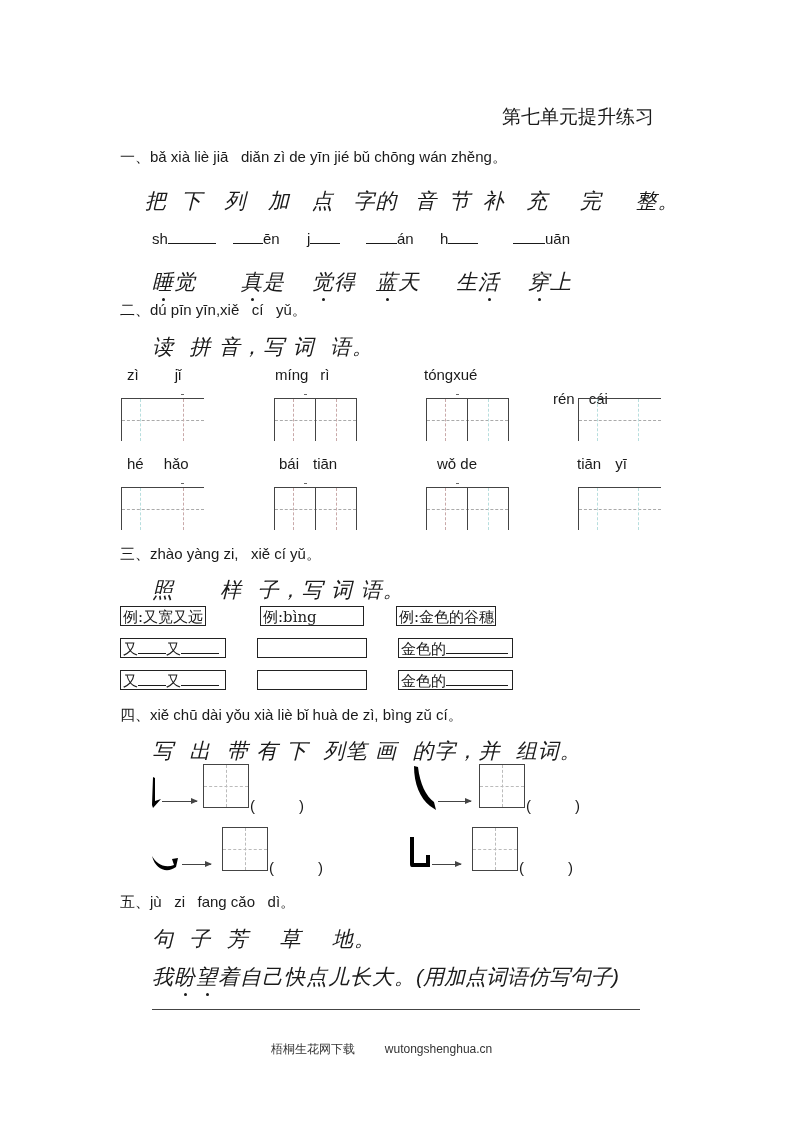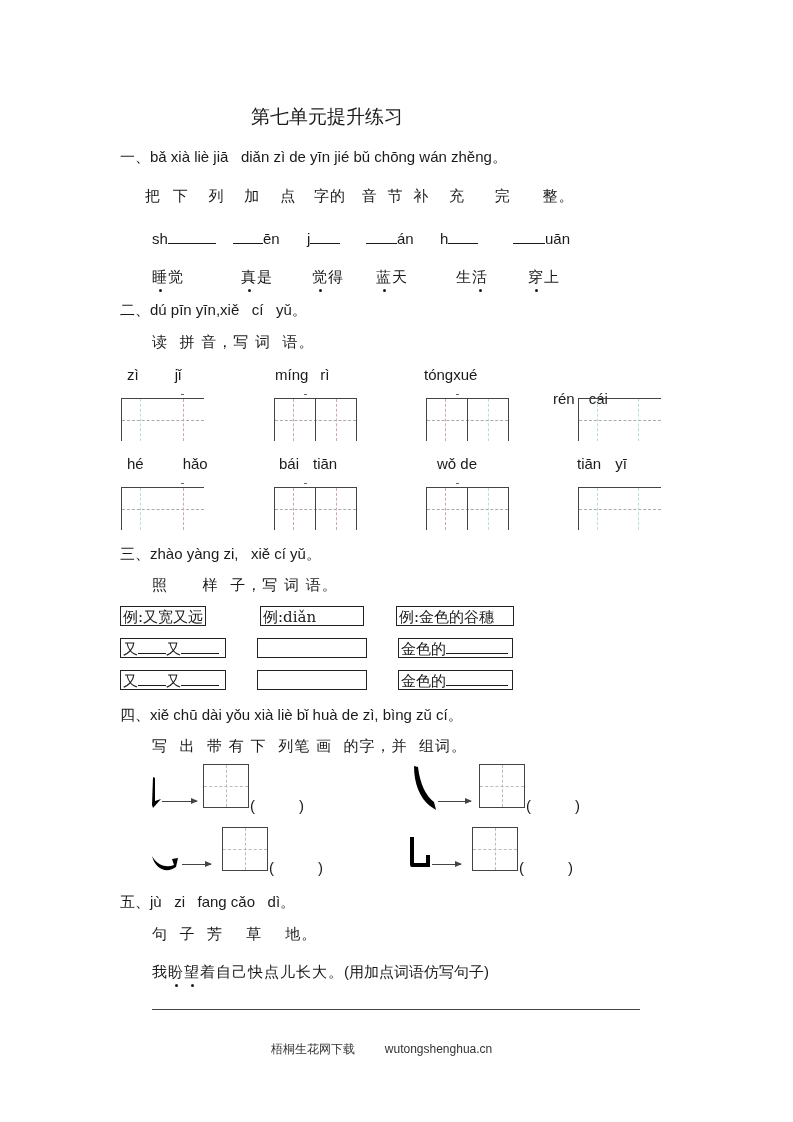--- a/index.html
+++ b/index.html
@@ -1,22 +1,22 @@
 <!DOCTYPE html>
 <html><head>
 <meta charset="utf-8">
 <style>
   html, body { margin:0; padding:0; background:#ffffff; }
   body { width:793px; height:1122px; position:relative; overflow:hidden;
          font-family:"DejaVu Serif","Liberation Serif",serif; color:#1a1a1a; }
   .abs { position:absolute; white-space:nowrap; }
-  .title { top:104px; left:0; width:654px; text-align:center; font-size:19px; }
+  .title { top:104px; left:0; width:654px; text-align:right; font-size:19px; }
   .sans { font-family:"Liberation Sans","DejaVu Sans",sans-serif; }
   .sec { font-size:15px; }
-  .cn { font-size:15px; letter-spacing:1px; }
+  .cn { font-size:21px; letter-spacing:1px;font-style:italic; }
   .py { font-size:15px; font-family:"Liberation Sans","DejaVu Sans",sans-serif; }
   .dotted { position:relative; display:inline-block; }
   .dotted::after { content:""; position:absolute; left:50%; bottom:-5px; width:3px; height:3px;
                    margin-left:-1.5px; background:#1a1a1a; border-radius:50%; }
   .blank { display:inline-block; border-bottom:1px solid #1a1a1a; height:14px; vertical-align:baseline; }
   
   .grid { position:absolute; border-top:1.5px solid #444; border-left:1.5px solid #444; }
   .grid.full-right { border-right:1.5px solid #444; }
   .grid .mid-v { position:absolute; top:0; bottom:0; border-left:1.5px solid #444; }
   .grid .dash-h { position:absolute; left:0; right:0; top:50%; border-top:1px dashed #aaa; }
@@ -102,21 +102,21 @@
     <div class="mid-v" style="left:40px"></div>
     <div class="dash-v c" style="left:61px"></div>
     <div class="tick" style="left:29px"></div>
 </div>
 <div class="grid" style="top:398px; left:578px; width:82px; height:42px;">
   <div class="dash-h"></div>
     <div class="dash-v c" style="left:18px"></div>
     <div class="dash-v c" style="left:59px"></div>
 </div>
 
-<div class="abs py" style="top:455px; left:127px;"><span>hé</span><span style="margin-left:39px">hǎo</span></div>
+<div class="abs py" style="top:455px; left:127px;"><span>hé</span><span style="margin-left:20px">hǎo</span></div>
 <div class="abs py" style="top:455px; left:279px;"><span>bái</span><span style="margin-left:14px">tiān</span></div>
 <div class="abs py" style="top:455px; left:437px;"><span>wǒ de</span></div>
 <div class="abs py" style="top:455px; left:577px;"><span>tiān</span><span style="margin-left:14px">yī</span></div>
 
 <div class="grid" style="top:487px; left:121px; width:82px; height:42px;">
   <div class="dash-h"></div>
     <div class="dash-v c" style="left:18px"></div>
     <div class="dash-v" style="left:61px"></div>
     <div class="tick" style="left:59px"></div>
 </div>
@@ -139,22 +139,22 @@
     <div class="dash-v c" style="left:18px"></div>
     <div class="dash-v c" style="left:59px"></div>
 </div>
 
 <div class="abs sec" style="top:545px; left:120px;text-align:center;">
   <span>三、</span><span class="sans" style="white-space:pre;">zhào yàng zi,   xiě cí yǔ。</span>
 </div>
 <div class="abs cn" style="top:576px; left:152px; white-space:pre;">照      样  子，写 词 语。</div>
 
 <div class="rbox" style="top:606px; left:120px; width:86px;">例:又宽又远</div>
-<div class="rbox" style="top:606px; left:260px; width:104px;">例:diǎn</div>
-<div class="rbox" style="top:606px; left:396px; width:118px;">例:金色的谷穗</div>
+<div class="rbox" style="top:606px; left:260px; width:104px;">例:bìng</div>
+<div class="rbox" style="top:606px; left:396px; width:100px;">例:金色的谷穗</div>
 
 <div class="rbox" style="top:638px; left:120px; width:106px;"><span>又</span><span class="blank" style="width:28px;height:12px"></span><span>又</span><span class="blank" style="width:38px;height:12px"></span></div>
 <div class="rbox" style="top:638px; left:257px; width:110px;"></div>
 <div class="rbox" style="top:638px; left:398px; width:115px;"><span>金色的</span><span class="blank" style="width:62px;height:12px"></span></div>
 
 <div class="rbox" style="top:670px; left:120px; width:106px;"><span>又</span><span class="blank" style="width:28px;height:12px"></span><span>又</span><span class="blank" style="width:38px;height:12px"></span></div>
 <div class="rbox" style="top:670px; left:257px; width:110px;"></div>
 <div class="rbox" style="top:670px; left:398px; width:115px;"><span>金色的</span><span class="blank" style="width:62px;height:12px"></span></div>
 
 <div class="abs sec" style="top:706px; left:120px;">

